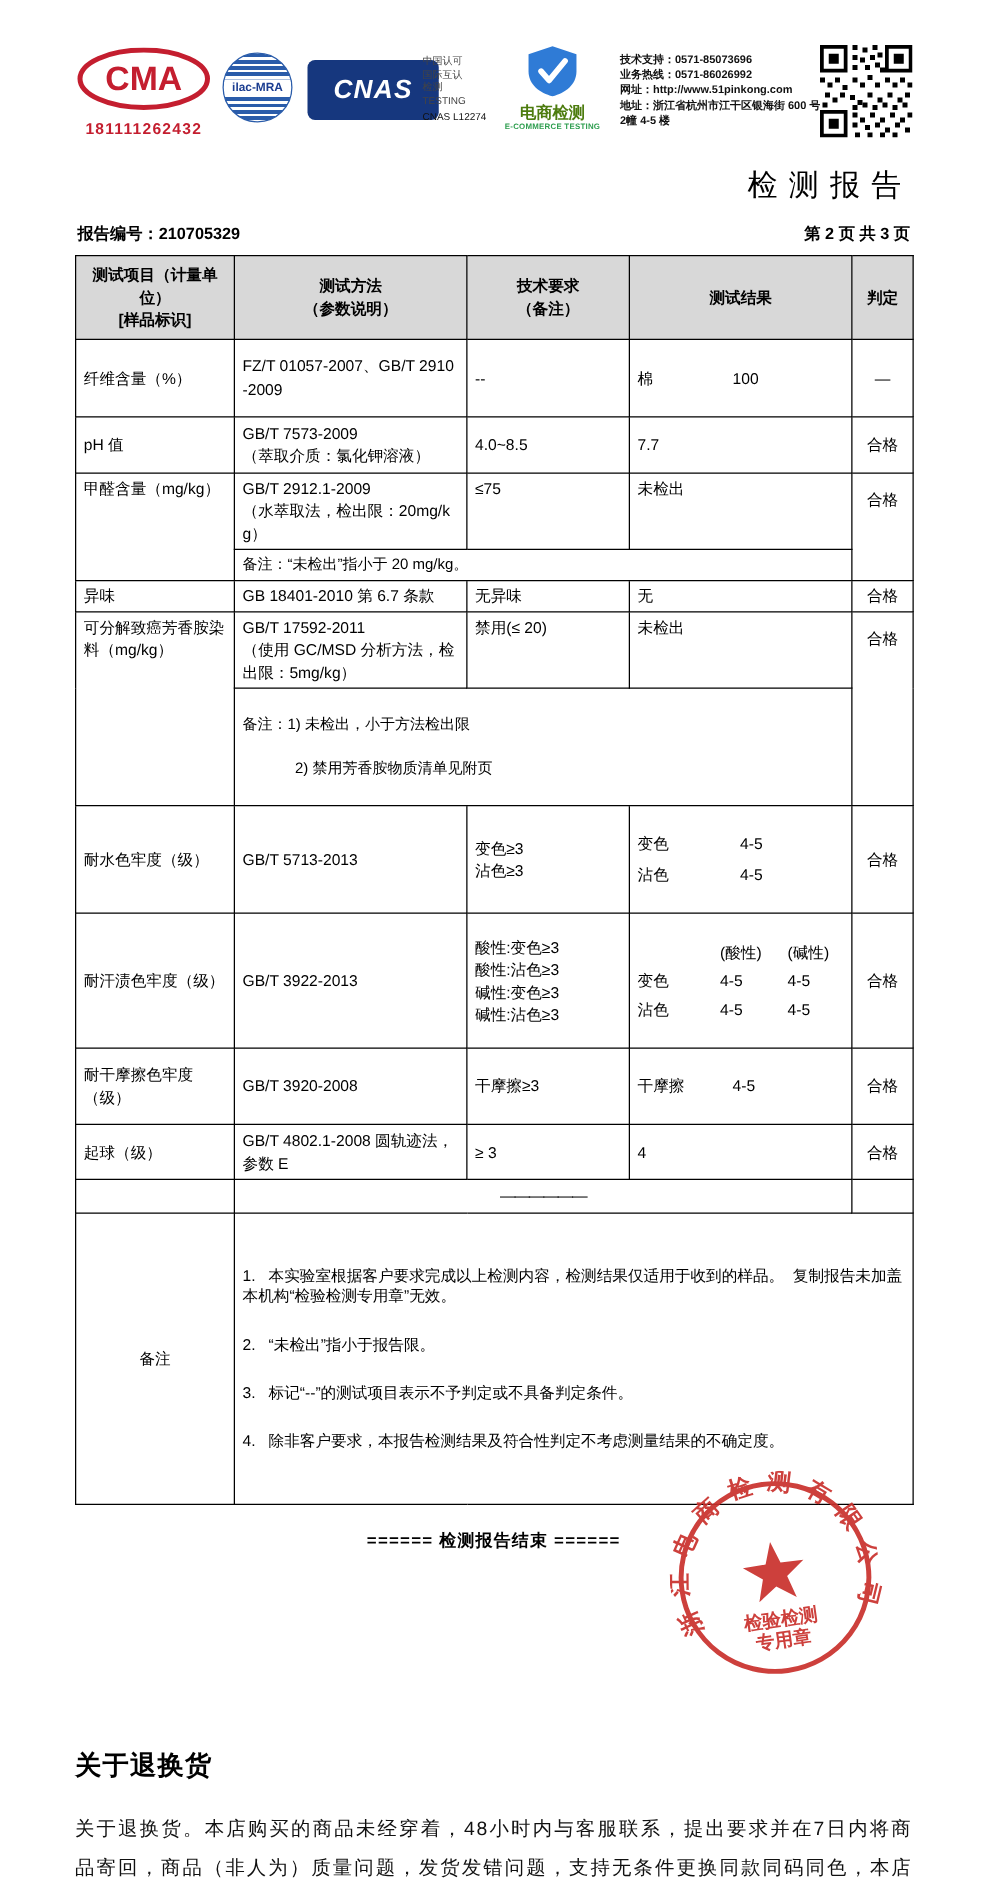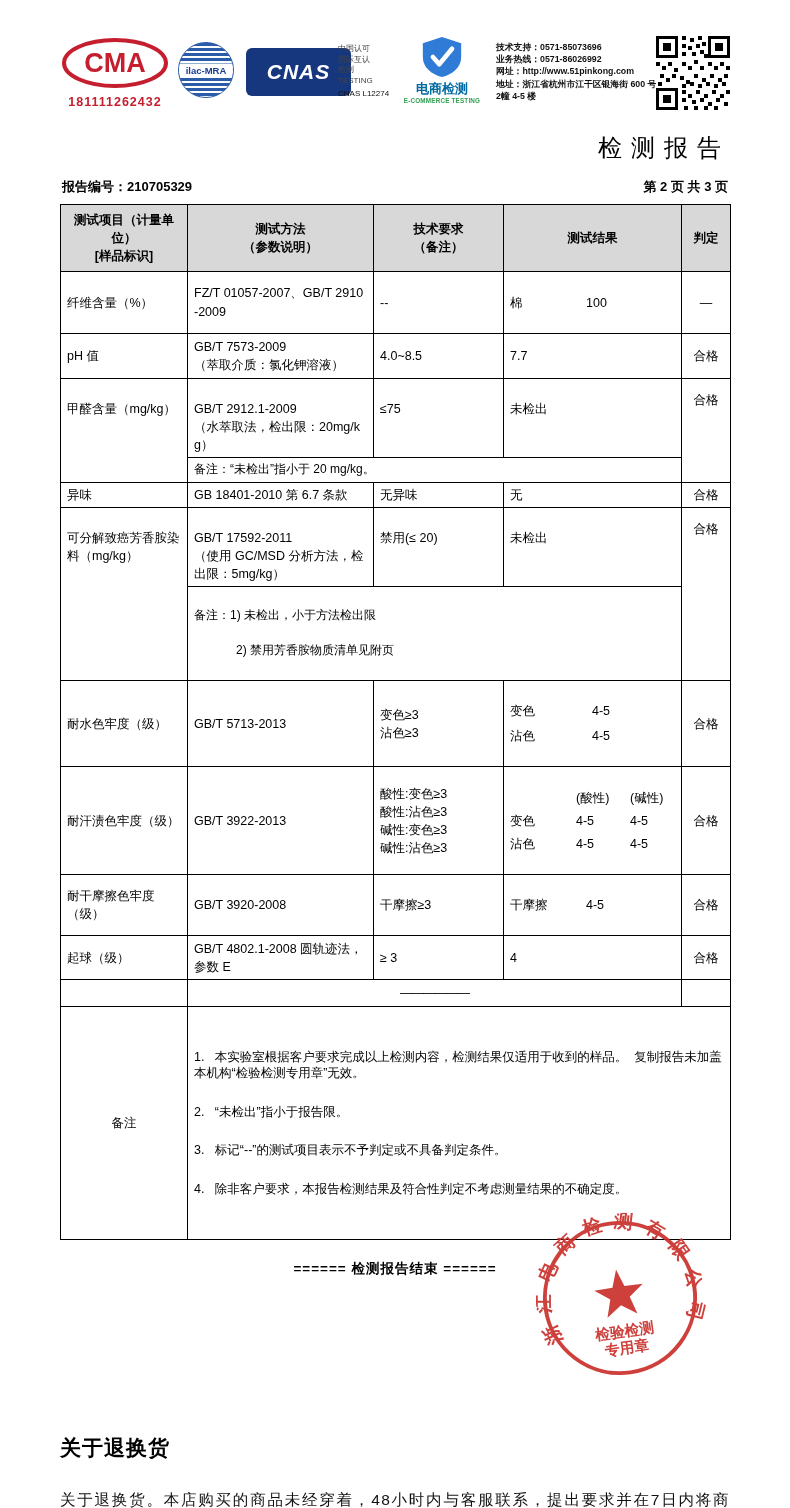--- a/index.html
+++ b/index.html
@@ -15,35 +15,35 @@
 .ilac{width:56px;height:56px;border-radius:50%;border:1px solid #2a5caa;
   background:repeating-linear-gradient(#2a5caa 0 3px,#fff 3px 5px);position:relative;overflow:hidden}
 .ilac-band{position:absolute;left:0;right:0;top:50%;transform:translateY(-50%);background:#fff;
   text-align:center;font-size:9.5px;font-weight:bold;color:#1b3d91;padding:1px 0}
 .hdr-cnas{position:absolute;left:186px;top:12px}
 .cnas{width:105px;height:48px;background:#16377e;border-radius:6px;color:#fff;display:flex;
   align-items:center;justify-content:center;font-weight:bold;font-size:21px;font-style:italic;letter-spacing:1px}
 .hdr-acc{position:absolute;left:278px;top:8px;font-size:8px;line-height:10.5px;color:#444}
 .acc-no{margin-top:3px;color:#111;font-weight:normal;font-size:8px}
 .hdr-badge{position:absolute;left:338px;top:0;width:88px;text-align:center}
-.badge-title{color:#0369a1;font-weight:bold;font-size:13px;line-height:14px;margin-top:0}
+.badge-title{color:#4d7c0f;font-weight:bold;font-size:13px;line-height:14px;margin-top:0}
 .badge-sub{color:#2e9e4f;font-size:6.3px;letter-spacing:.2px;font-weight:bold;margin-top:1px}
 .hdr-contact{position:absolute;left:436px;top:5px;font-size:8.8px;line-height:12.2px;font-weight:bold;color:#111}
 .hdr-qr{position:absolute;right:0;top:0;width:74px;height:74px}
 
 
 .title{text-align:right;font-size:24px;font-weight:normal;letter-spacing:9px;margin-top:8px}
 .meta{display:flex;justify-content:space-between;align-items:flex-end;font-size:13px;font-weight:bold;margin:14px 2px 8px}
 
 
 table{width:100%;border-collapse:collapse;table-layout:fixed;font-size:12.5px;border:1.5px solid #000}
 th,td{border:1px solid #000;padding:3px 6px;vertical-align:middle;white-space:pre-line;word-break:break-all;line-height:1.45}
 th{background:#d8d8d8;text-align:center;font-weight:bold;padding:6px 2px;height:44px}
 td.c{text-align:center}
-td.vt{vertical-align:top;padding-top:21px}
+td.vt{vertical-align:top;padding-top:3px}
 td.vtc{vertical-align:top;padding-top:12px;text-align:center}
 tr.r-fiber td{height:45px}
 tr.r-ph td{height:45px}
 tr.r-form td{height:36px}
 tr.r-note td{height:20px;font-size:12px}
 tr.r-odor td{height:25px}
 tr.r-amines td{height:60px}
 tr.r-anote td{height:42px;font-size:12px}
 tr.r-water td{height:42px}
 tr.r-sweat td{height:84px}

